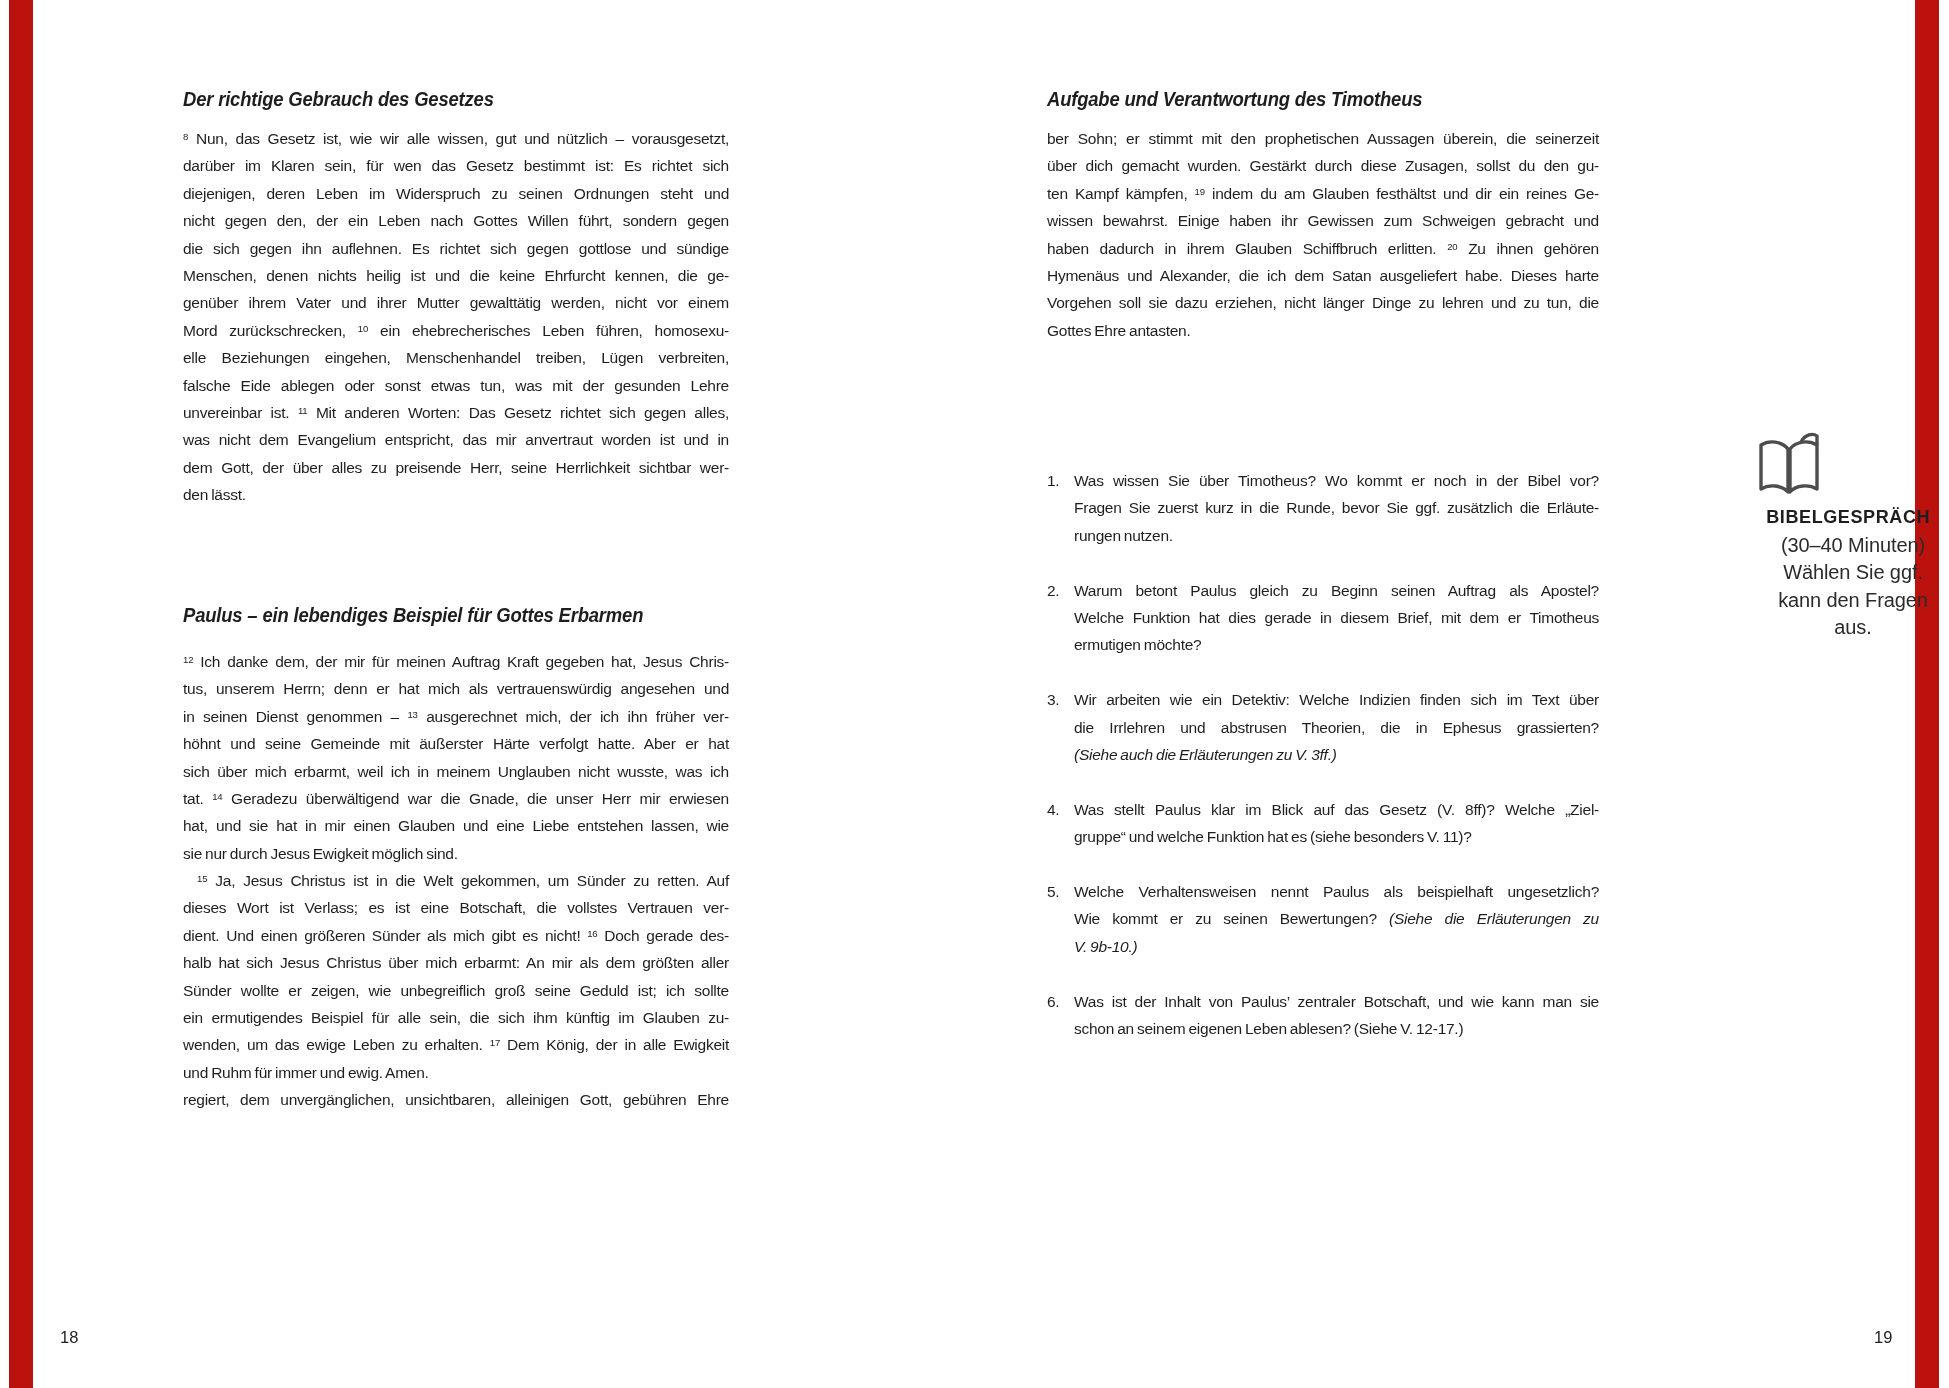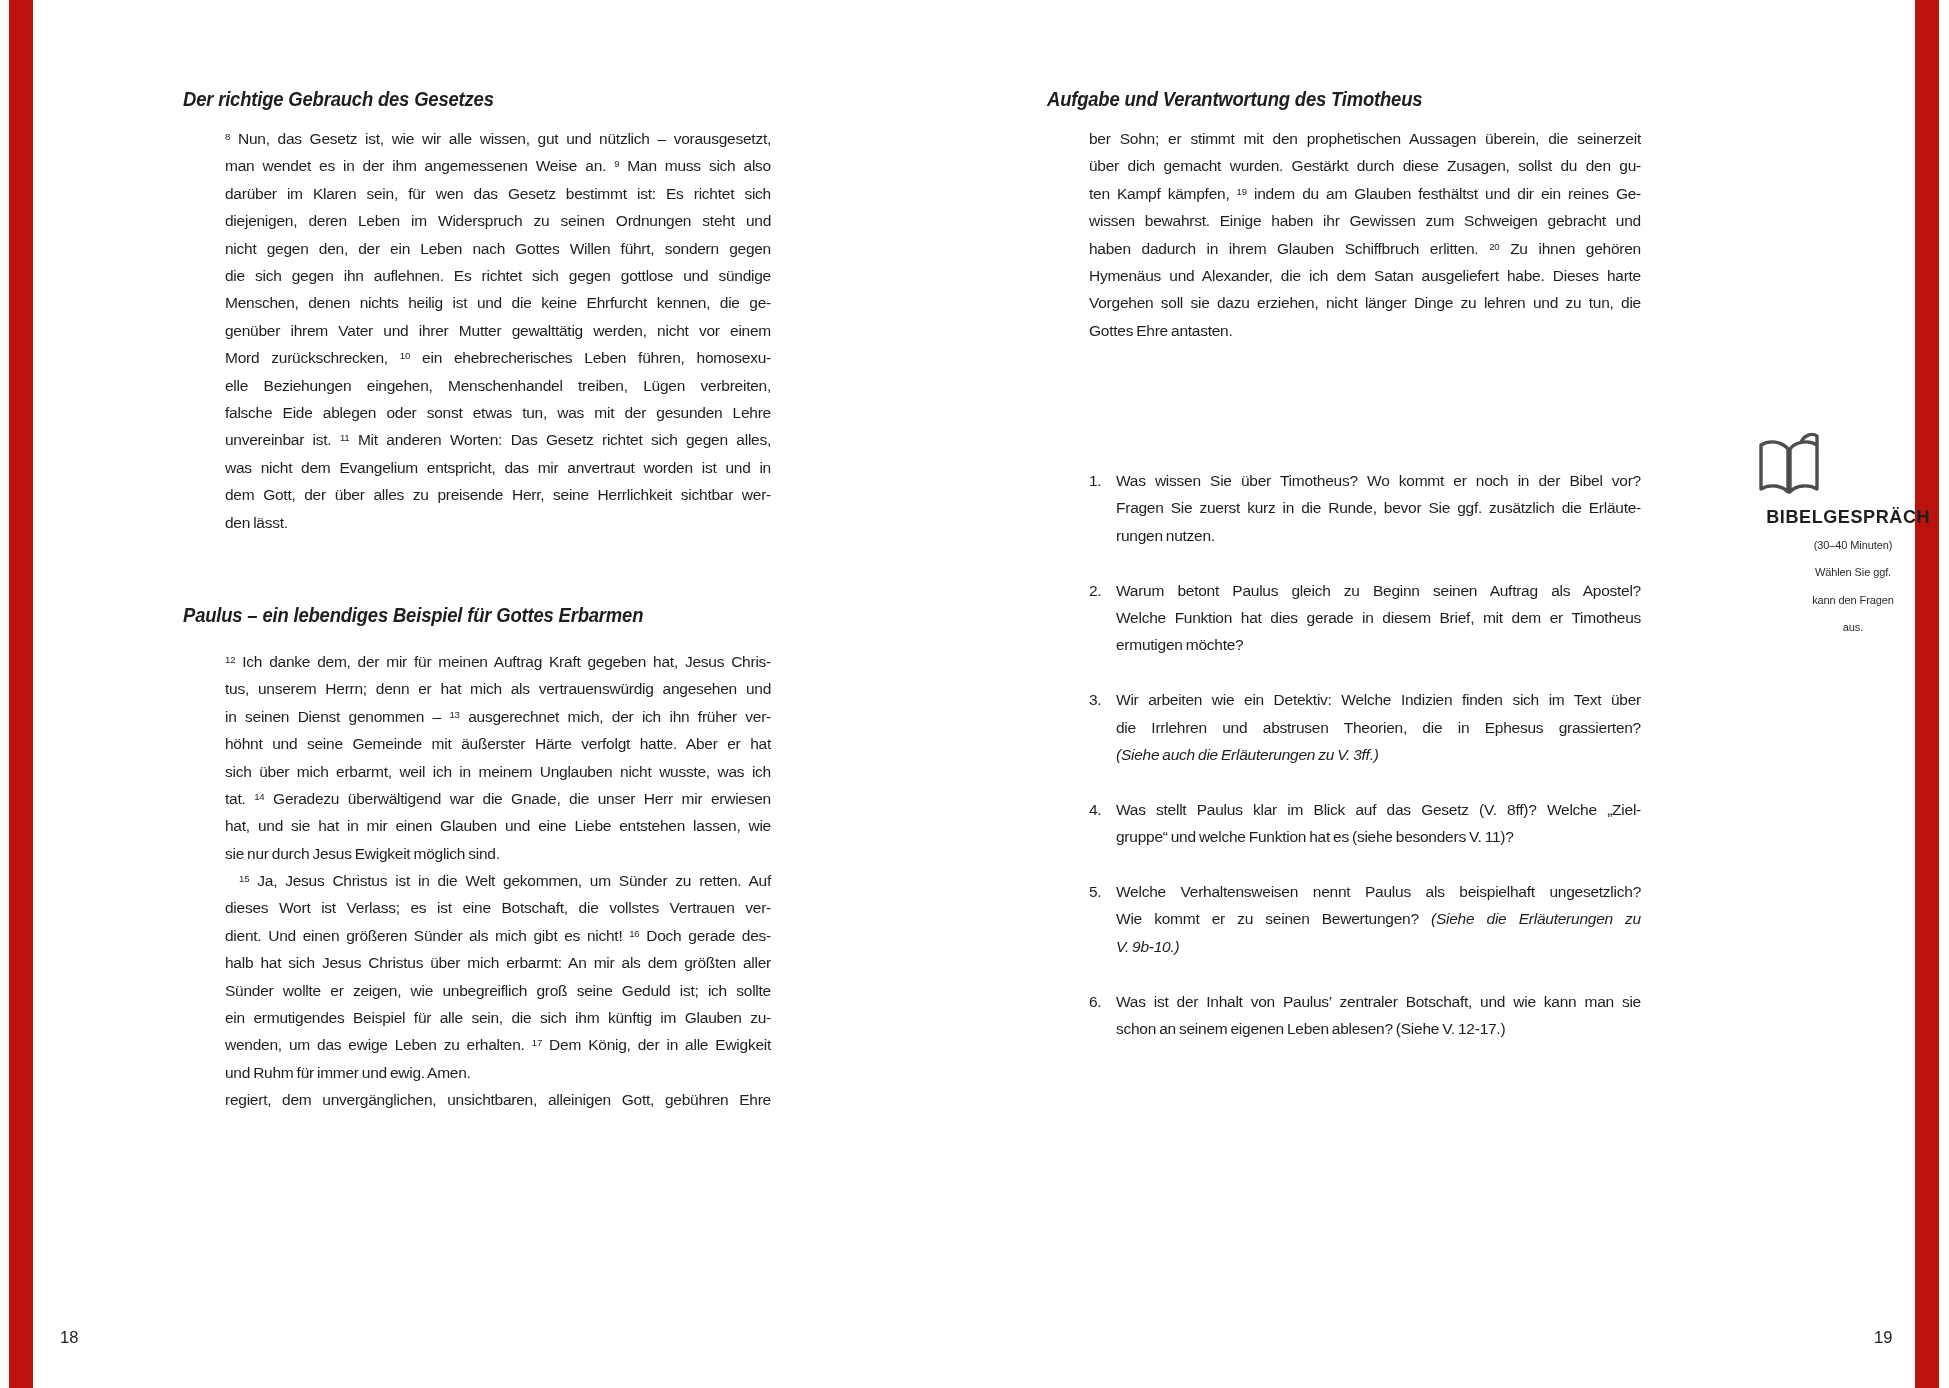--- a/index.html
+++ b/index.html
@@ -3,56 +3,55 @@
 <meta charset="utf-8">
 <style>
   html,body { margin:0; padding:0; }
   body {
     width:1949px; height:1388px; position:relative; overflow:hidden;
     background:#ffffff; color:#1e1e1e;
     font-family:"Liberation Sans","DejaVu Sans",sans-serif;
   }
   .edge { position:absolute; top:0; height:1388px; width:24px; }
   .block { position:absolute; }
-  .textcol { font-size:15.5px; line-height:27.4px; letter-spacing:-0.25px; word-spacing:-1px;margin-left:42px; }
+  .textcol { font-size:15.5px; line-height:27.4px; letter-spacing:-0.25px; word-spacing:-1px; }
   .line { text-align:justify; text-align-last:justify; }
   .line.last { text-align-last:left; }
   .line.indent { text-indent:14px; }
   sup { font-size:0.62em; vertical-align:0.42em; letter-spacing:-0.2px; line-height:0; }
   em { font-style:italic; }
   .heading {
     font-size:20.5px; font-weight:bold; font-style:italic; letter-spacing:-0.2px;
     white-space:nowrap; transform:scaleX(0.9); transform-origin:0 50%;
   }
   .question { display:flex; margin-bottom:27.4px; }
   .qnum { flex:0 0 27px; width:27px; }
   .qlines { flex:1; min-width:0; }
   .sidebar { width:192px;text-align:center; }
   .sidebar-title {
     font-weight:bold; font-size:19px; letter-spacing:0.6px; margin:9px 0 4px 0;
     white-space:nowrap; transform:scaleX(0.95); transform-origin:0 50%;
   }
-  .sidebar-line { font-size:11px; line-height:27.4px; color:#2b2b2b; letter-spacing:-0.1px; }
+  .sidebar-line { font-size:20px; line-height:27.4px; color:#2b2b2b; letter-spacing:-0.1px; }
   .pagenum { position:absolute; font-size:16.5px; color:#1e1e1e; }
   .icon-book { display:block; }
 </style>
 </head>
 <body>
 
 <div>
 
   <div class="edge" style="left: 9px; background: rgb(187, 18, 14);"></div>
   <div class="edge" style="left: 1915px; background: rgb(187, 18, 14);"></div>
 
   <section>
     <h2 class="block heading" style="left:183px; top:70px;">Der richtige Gebrauch des Gesetzes</h2>
 
     <div class="block textcol" style="left:183px; top:125px; width:546px;">
         <div class="line"><sup>8</sup> Nun, das Gesetz ist, wie wir alle wissen, gut und nützlich – vorausgesetzt,</div>
-        <div class="line">man wendet es in der ihm angemessenen Weise an. <sup>9</sup> Man muss sich also</div>
         <div class="line">darüber im Klaren sein, für wen das Gesetz bestimmt ist: Es richtet sich</div>
         <div class="line">diejenigen, deren Leben im Widerspruch zu seinen Ordnungen steht und</div>
         <div class="line">nicht gegen den, der ein Leben nach Gottes Willen führt, sondern gegen</div>
         <div class="line">die sich gegen ihn auflehnen. Es richtet sich gegen gottlose und sündige</div>
         <div class="line">Menschen, denen nichts heilig ist und die keine Ehrfurcht kennen, die ge-</div>
         <div class="line">genüber ihrem Vater und ihrer Mutter gewalttätig werden, nicht vor einem</div>
         <div class="line">Mord zurückschrecken, <sup>10</sup> ein ehebrecherisches Leben führen, homosexu-</div>
         <div class="line">elle Beziehungen eingehen, Menschenhandel treiben, Lügen verbreiten,</div>
         <div class="line">falsche Eide ablegen oder sonst etwas tun, was mit der gesunden Lehre</div>
         <div class="line">unvereinbar ist. <sup>11</sup> Mit anderen Worten: Das Gesetz richtet sich gegen alles,</div>

